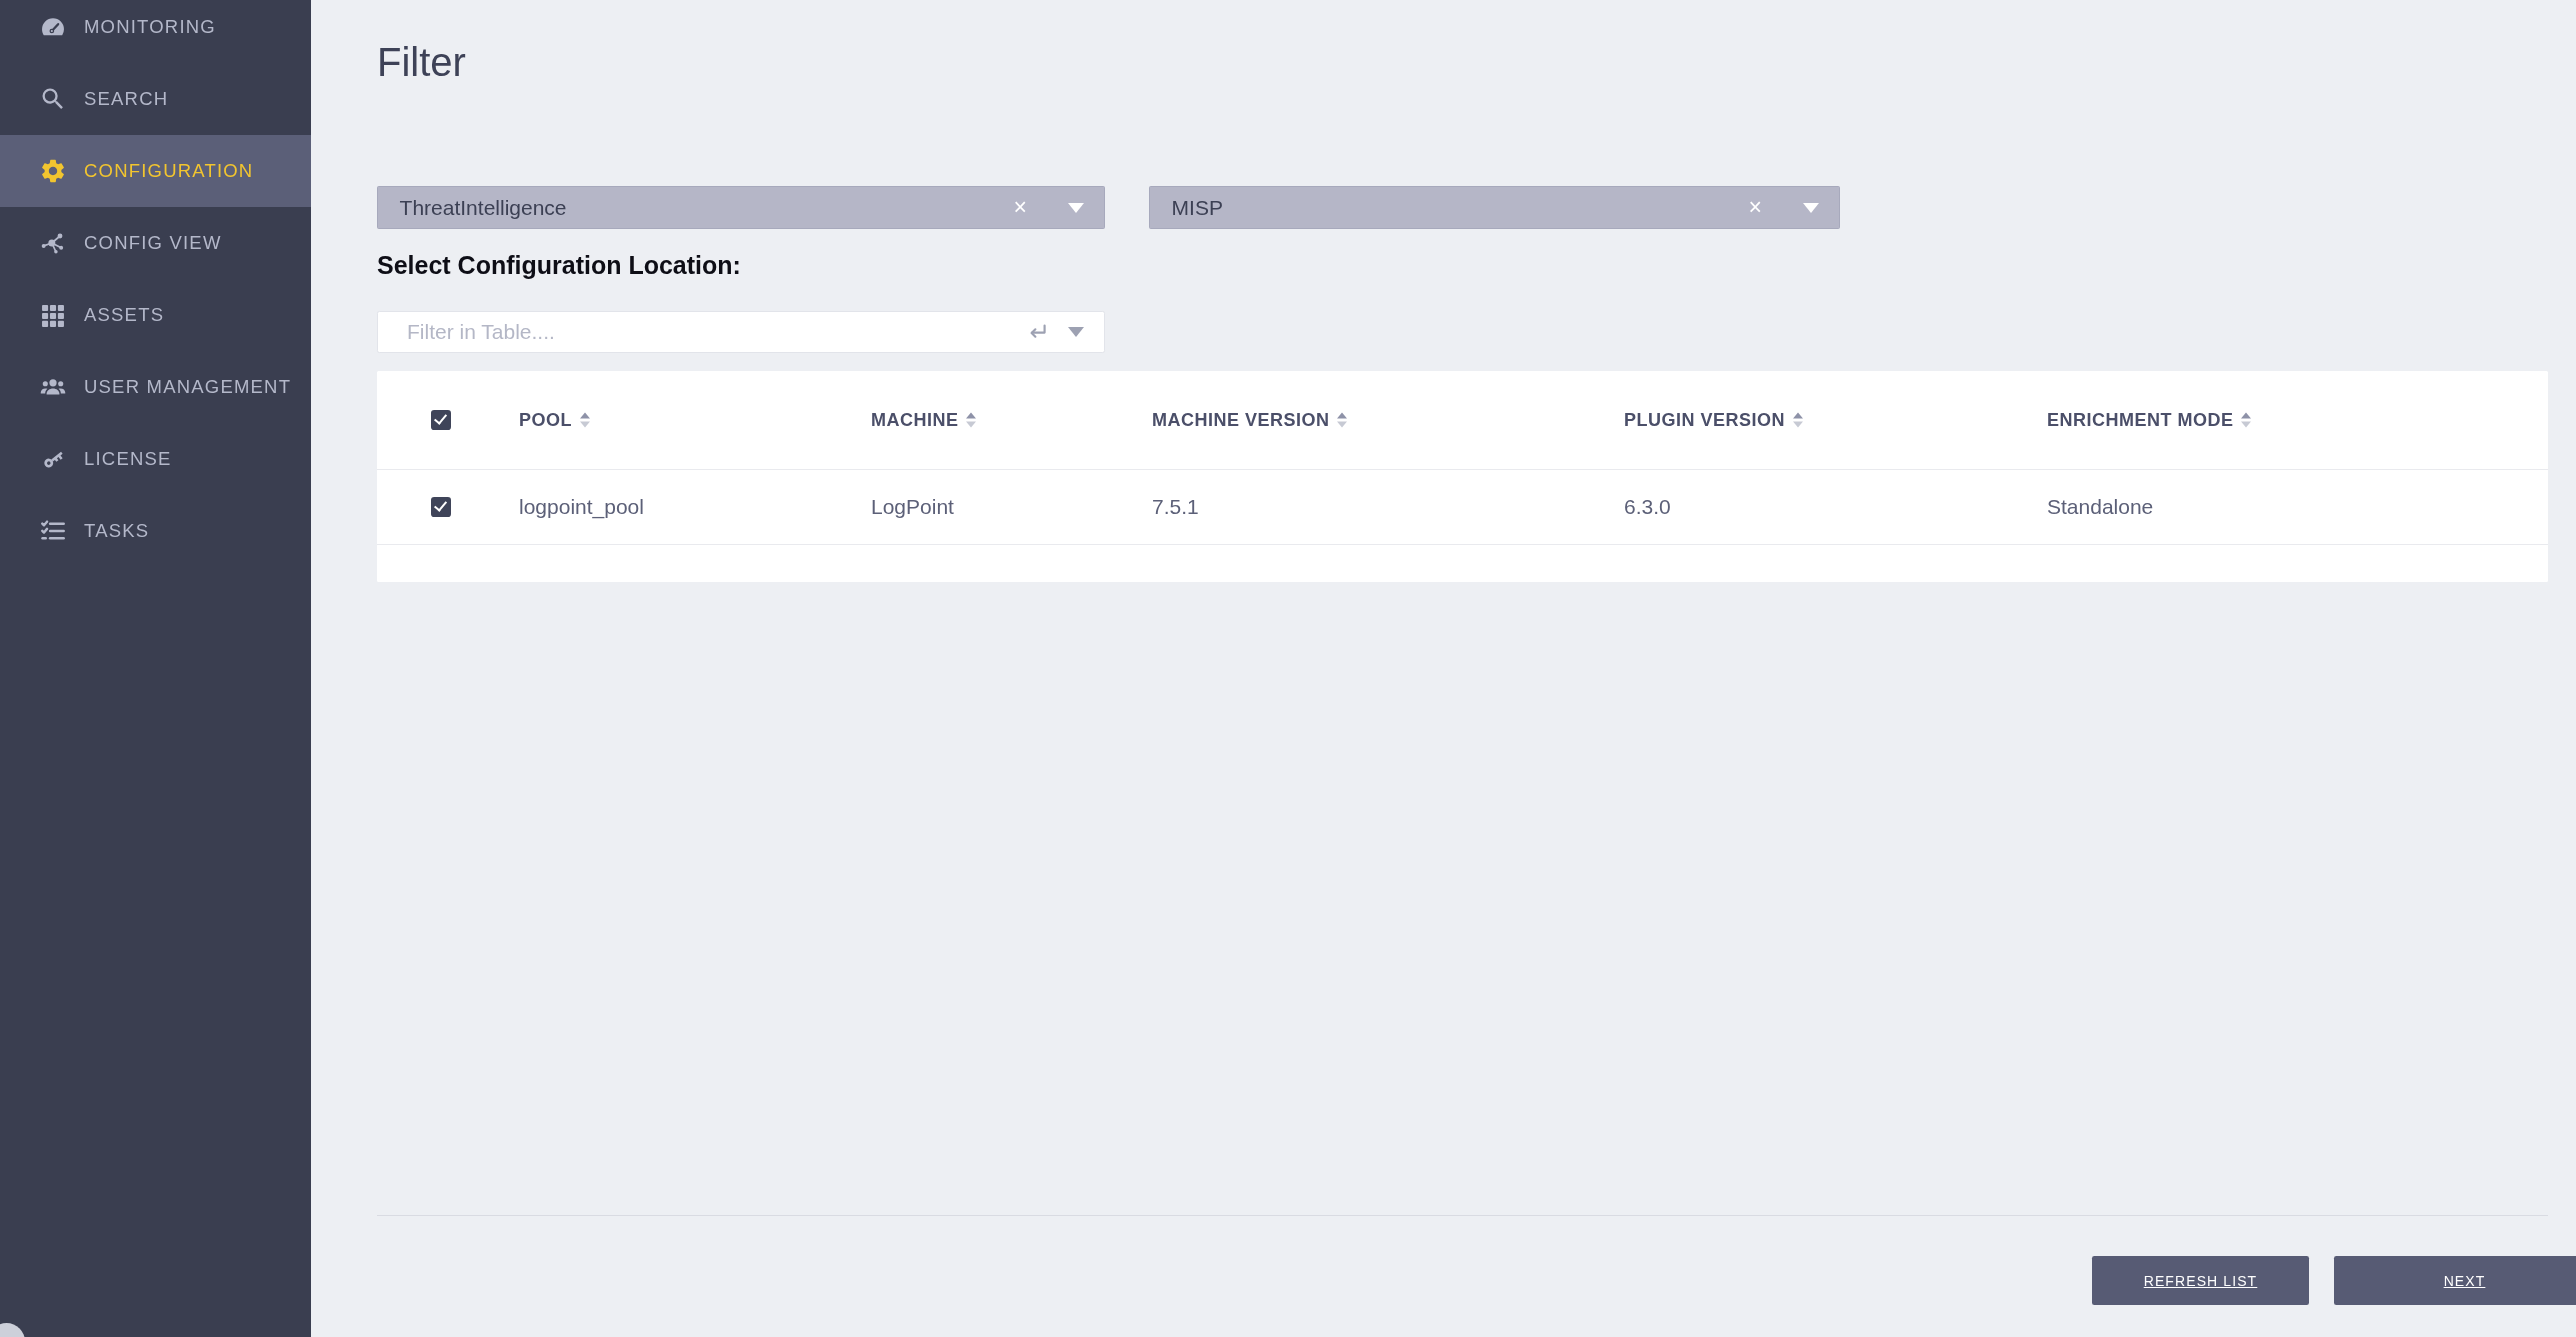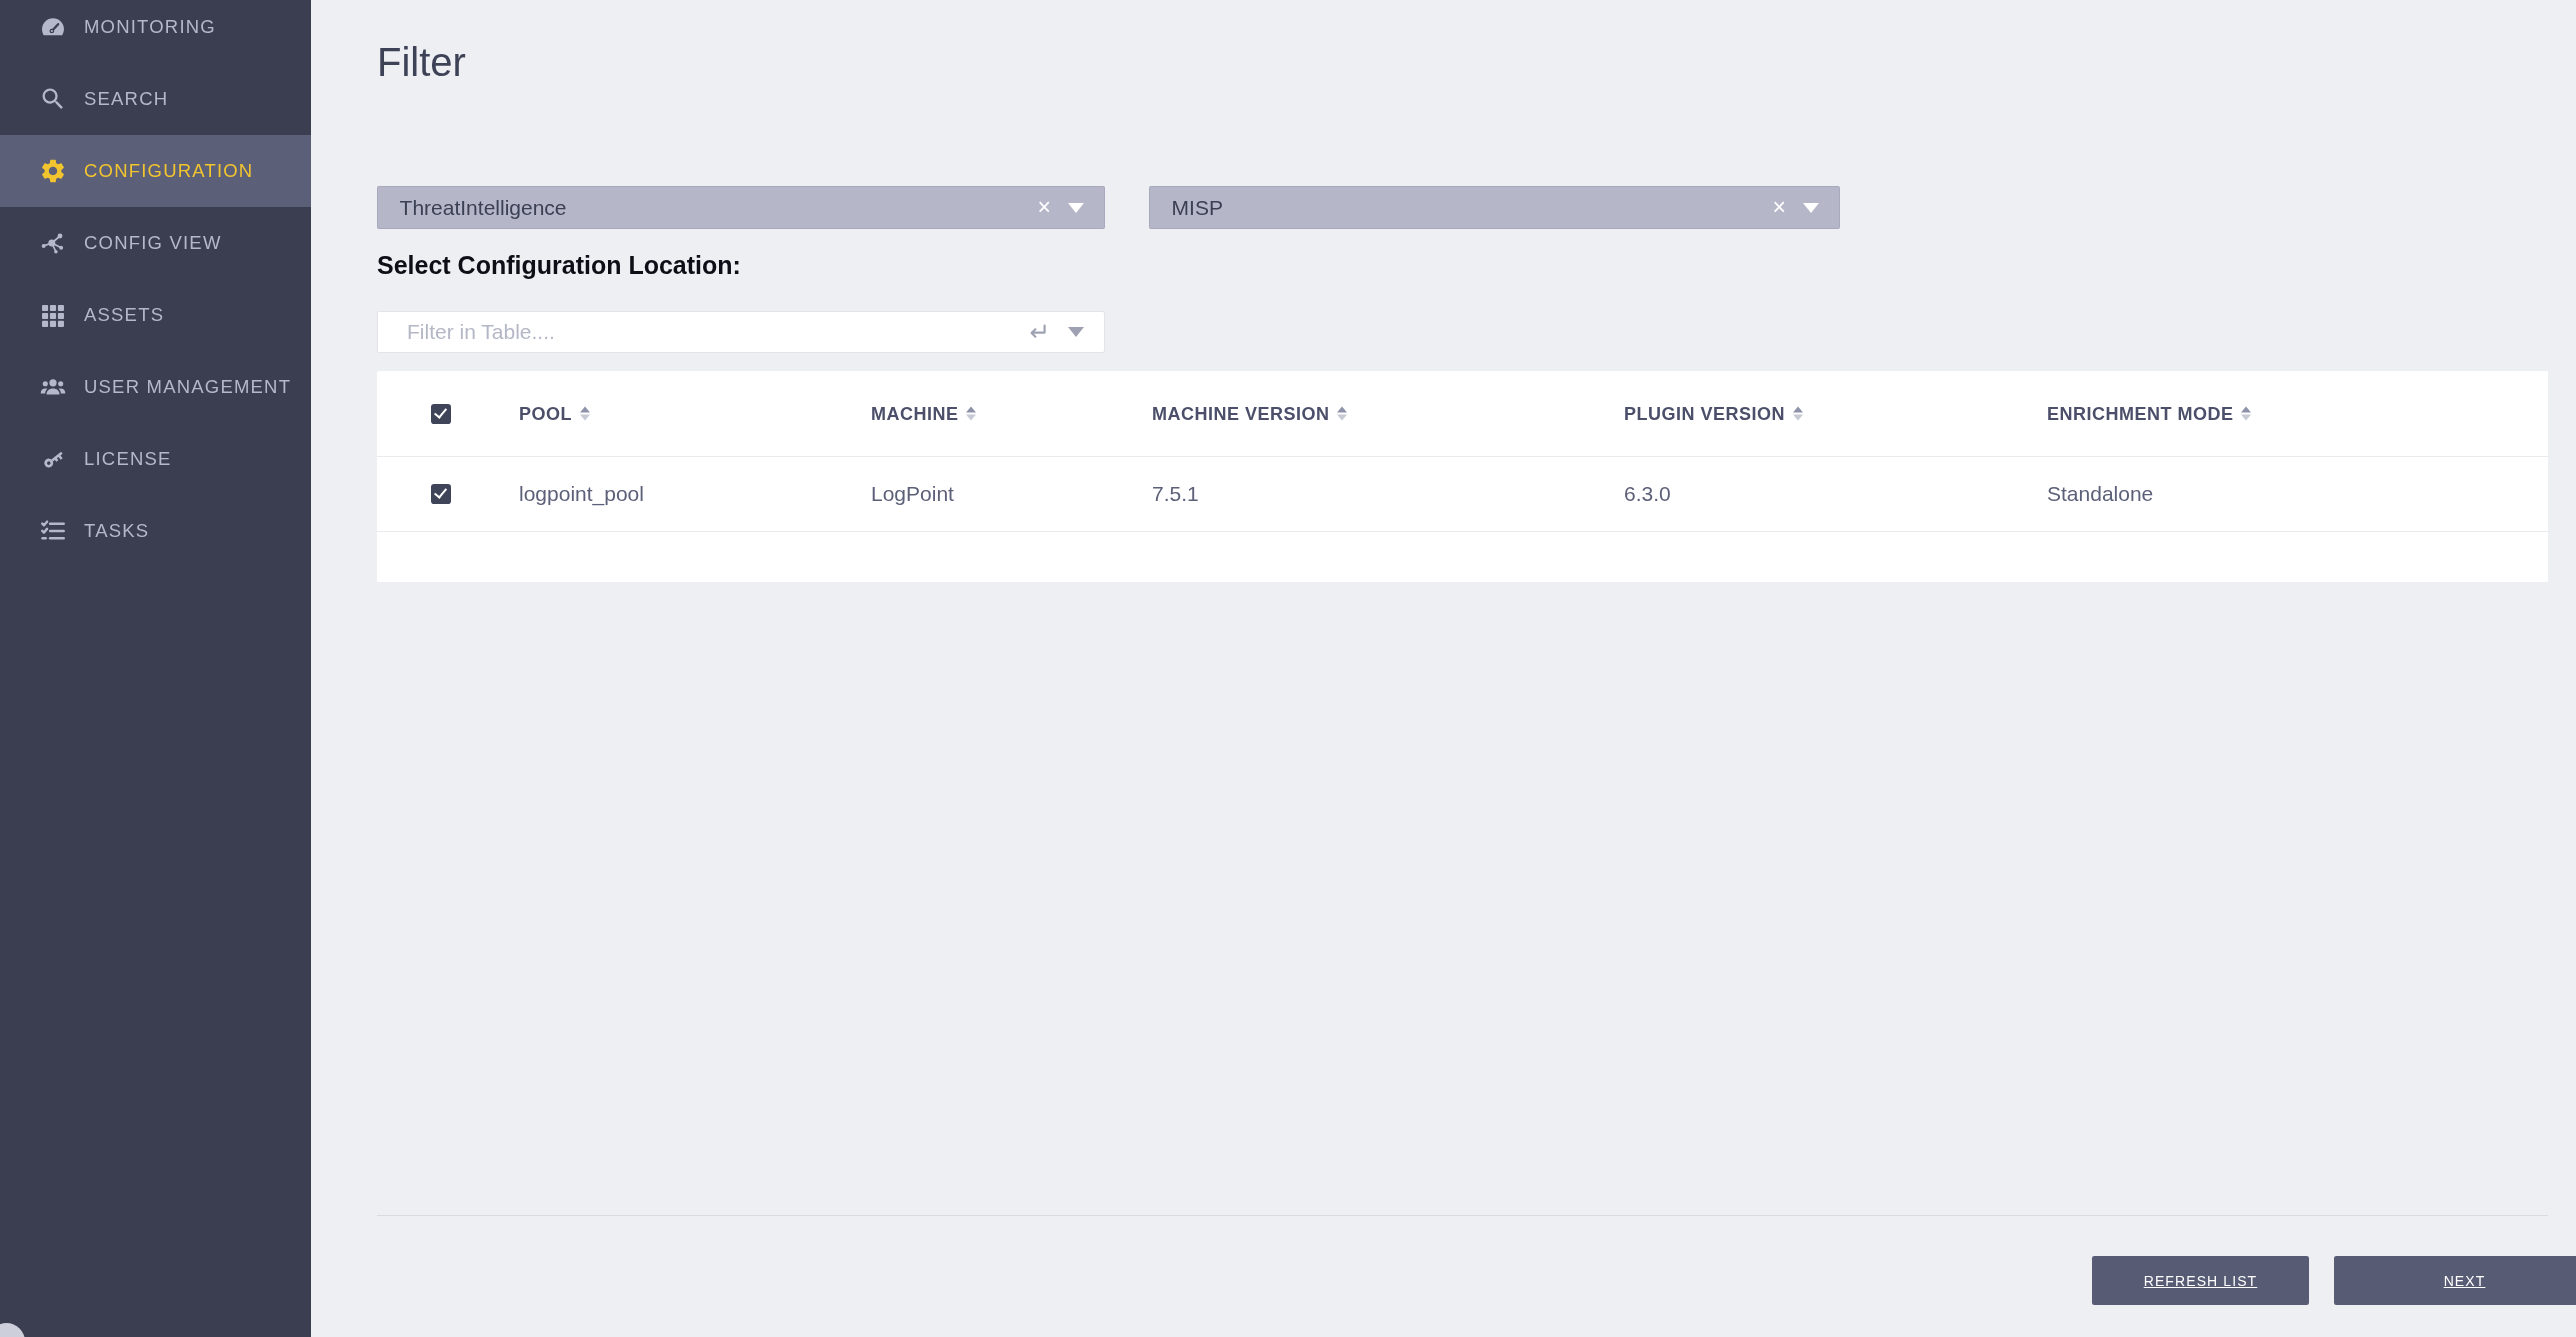--- a/index.html
+++ b/index.html
@@ -38,21 +38,21 @@
   .main { position:absolute; left:311px; top:0; right:0; bottom:0; }
   .page-title {
     position:absolute; left:66px; top:40px;
     font-size:40px; font-weight:400; color:#3e4257;
   }
 
   
   .select-box {
     position:absolute; top:186px; height:43px;
     background:#b5b6c7; border:0.8px solid #a7a9bc; border-radius:1.5px;
-    display:flex; align-items:center; cursor:pointer;
+    display:flex; align-items:center; cursor:pointer;gap:24px;
   }
   .select-box .value {
     flex:1; padding-left:21.6px; font-size:21px; color:#3c4054;
   }
   .select-box .clear {
     color:#ffffff; font-size:23px; font-weight:400; padding:0 7.7px;
     line-height:1; cursor:pointer;
   }
   .select-box .caret {
     width:0; height:0; margin:0 20px 0 9.3px;
@@ -84,21 +84,21 @@
     width:0; height:0; margin-right:20px;
     border-left:8.5px solid transparent; border-right:8.5px solid transparent;
     border-top:10px solid #9da1b2;
   }
 
   
   .card {
     position:absolute; left:66px; top:371px; width:2171px; height:211px;
     background:#ffffff; border-radius:1.5px;
   }
-  .thead { position:relative; height:86px; border-bottom:0.8px solid #e9eaee;padding-left:12px; }
+  .thead { position:relative; height:99px; border-bottom:0.8px solid #e9eaee;padding-left:12px; }
   .trow  { position:relative; height:75px;  border-bottom:0.8px solid #e9eaee; }
   .cell  { position:absolute; top:50%; transform:translateY(-50%); white-space:nowrap; }
   .thead .cell {
     font-size:18px; font-weight:700; color:#4b4f69; letter-spacing:0.5px;
     display:flex; align-items:center; cursor:pointer;
   }
   .trow .cell { font-size:21px; color:#5c6078; }
   .c-check { left:54px; }
   .c-pool { left:142px; }
   .c-machine { left:494px; }

